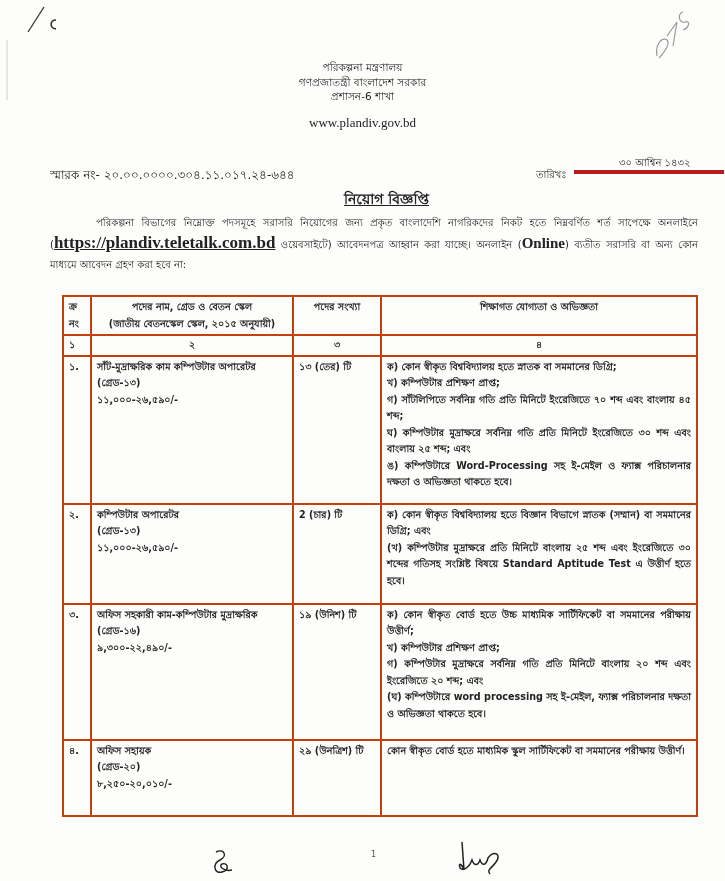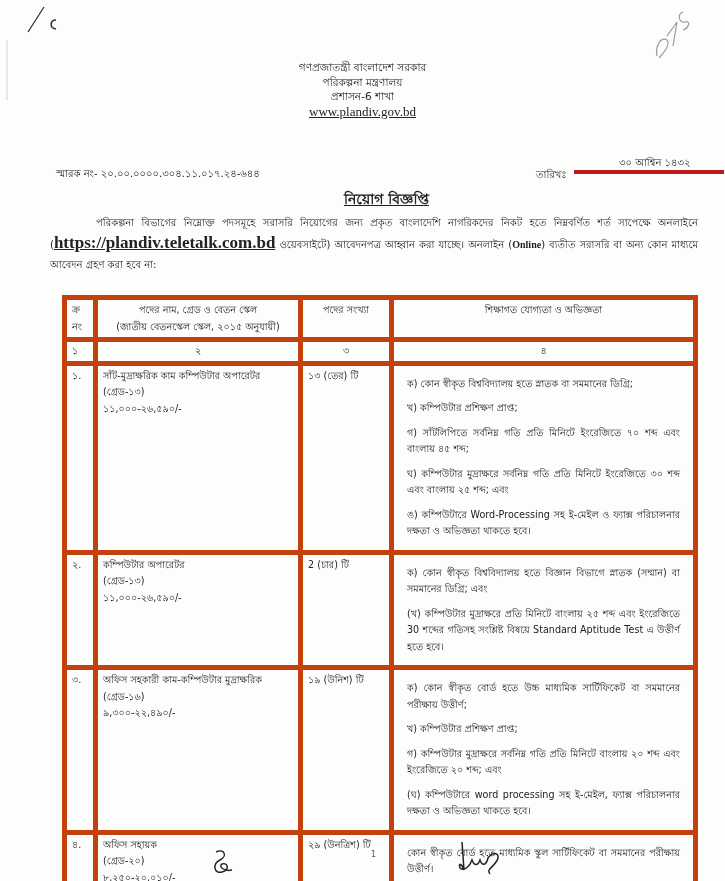--- a/index.html
+++ b/index.html
@@ -6,46 +6,46 @@
   body {
     width: 725px; height: 881px; background: #fdfdfc; position: relative; overflow: hidden;
     font-family: "DejaVu Sans", sans-serif; color: #222;
   }
   .page { position: absolute; inset: 0; }
   .scan-edge { position: absolute; left: 6px; top: 40px; width: 2px; height: 60px; background: #e6e6e6; }
   .hand-slash { position: absolute; left: 26px; top: 4px; width: 40px; height: 30px; }
   .hand-num { position: absolute; right: 28px; top: 6px; width: 44px; height: 56px; }
 
   .header { position: absolute; top: 60px; left: 0; width: 725px; text-align: center; font-size: 10.5px; line-height: 14.5px; }
-  .header .url { font-family: "Liberation Serif", serif; font-size: 13px; text-decoration: underline; margin-top: 1px; }
+  .header .url { font-family: "Liberation Serif", serif; font-size: 13px; margin-top: 12px; }
 
-  .memo { position: absolute; top: 166px; left: 50px; font-size: 10px; margin-left: 6px; }
+  .memo { position: absolute; top: 166px; left: 50px; font-size: 12px; }
   .date-block { position: absolute; top: 155px; left: 536px; font-size: 10px; }
   .date-label { position: absolute; left: 0; top: 12px; }
   .date-lines { position: absolute; left: 38px; top: 0; width: 150px; }
   .date-top { display: block; padding-left: 45px; height: 15px; line-height: 15px; border-bottom: 4px solid #b91c1c; }
   .date-bot { display: block; padding-left: 12px; height: 18px; line-height: 20px; }
 
   .title { position: absolute; top: 188px; left: 0; width: 725px; text-align: center; font-size: 14px; font-weight: bold; margin-left: 24px; }
   .title span { text-decoration: underline; }
 
   .intro { position: absolute; top: 213px; left: 50px; width: 648px; font-size: 10px; line-height: 20px; text-align: justify; }
   .intro .indent { display: inline-block; width: 46px; }
   .intro .link { font-family: "Liberation Serif", serif; font-weight: bold; font-size: 17px; text-decoration: underline; }
-  .intro .online { font-family: "Liberation Serif", serif; font-weight: bold; font-size: 10px; }
+  .intro .online { font-family: "Liberation Serif", serif; font-weight: bold; font-size: 15px; }
 
   table.posts { position: absolute; top: 295px; left: 62px; width: 636px; border-collapse: collapse; font-size: 9.6px; line-height: 16.5px; }
-  table.posts td, table.posts th { border: 5px solid #c2410c; vertical-align: top; padding: 2px 5px; font-weight: normal; }
+  table.posts td, table.posts th { border: 2px solid #c2410c; vertical-align: top; padding: 2px 5px; font-weight: bold; }
   table.posts th { }
   table.posts .c1 { width: 16px; }
   table.posts .c2 { width: 190px; }
   table.posts .c3 { width: 76px; }
   table.posts .idx td { text-align: center; height: 14px; padding: 1px 5px; }
   table.posts .qual { text-align: justify; }
-  table.posts .qual div { margin: 8px; }
+  table.posts .qual div { margin: 0; }
   .row1 td { height: 142px; }
   .row2 td { height: 94px; }
   .row3 td { height: 130px; }
   .row4 td { height: 70px; }
 
   .sig { position: absolute; }
   .page-mark { position: absolute; left: 371px; top: 850px; font-size: 8px; color: #555; }
 </style>
 </head>
 <body>
@@ -59,22 +59,22 @@
     <path d="M30 16 C24 16 23 24 30 25" stroke="#333" stroke-width="1.6" fill="none"></path>
   </svg>
 
   <svg class="hand-num" viewBox="0 0 44 56">
     <path d="M4 50 C2 40 8 30 14 34 C18 38 10 48 6 52" stroke="#999" stroke-width="1.2" fill="none"></path>
     <path d="M14 30 L24 16 L20 40" stroke="#999" stroke-width="1.2" fill="none"></path>
     <path d="M30 6 C24 8 26 18 32 16 C38 14 36 22 30 24" stroke="#999" stroke-width="1.2" fill="none"></path>
   </svg>
 
   <div class="header">
+    <div>পরিকল্পনা মন্ত্রণালয়</div>
     <div>গণপ্রজাতন্ত্রী বাংলাদেশ সরকার</div>
-    <div>পরিকল্পনা মন্ত্রণালয়</div>
     <div>প্রশাসন-6 শাখা</div>
     <div class="url">www.plandiv.gov.bd</div>
   </div>
 
   <div class="memo">
     <span>স্মারক নং-</span>
     <span>২০.০০.০০০০.৩০৪.১১.০১৭.২৪-৬৪৪</span>
   </div>
 
   <div class="date-block">
@@ -130,21 +130,21 @@
     <tr class="row2">
       <td>২.</td>
       <td>
         <div>কম্পিউটার অপারেটর</div>
         <div>(গ্রেড-১৩)</div>
         <div>১১,০০০-২৬,৫৯০/-</div>
       </td>
       <td>2 (চার) টি</td>
       <td class="qual">
         <div>ক) কোন স্বীকৃত বিশ্ববিদ্যালয় হতে বিজ্ঞান বিভাগে স্নাতক (সম্মান) বা সমমানের ডিগ্রি; এবং</div>
-        <div>(খ) কম্পিউটার মুদ্রাক্ষরে প্রতি মিনিটে বাংলায় ২৫ শব্দ এবং ইংরেজিতে 30 শব্দের গতিসহ সংশ্লিষ্ট বিষয়ে Standard Aptitude Test এ উত্তীর্ণ হতে হবে।</div>
+        <div>(খ) কম্পিউটার মুদ্রাক্ষরে প্রতি মিনিটে বাংলায় ২৫ শব্দ এবং ইংরেজিতে ৩০ শব্দের গতিসহ সংশ্লিষ্ট বিষয়ে Standard Aptitude Test এ উত্তীর্ণ হতে হবে।</div>
       </td>
     </tr>
 
     <tr class="row3">
       <td>৩.</td>
       <td>
         <div>অফিস সহকারী কাম-কম্পিউটার মুদ্রাক্ষরিক</div>
         <div>(গ্রেড-১৬)</div>
         <div>৯,৩০০-২২,৪৯০/-</div>
       </td>

